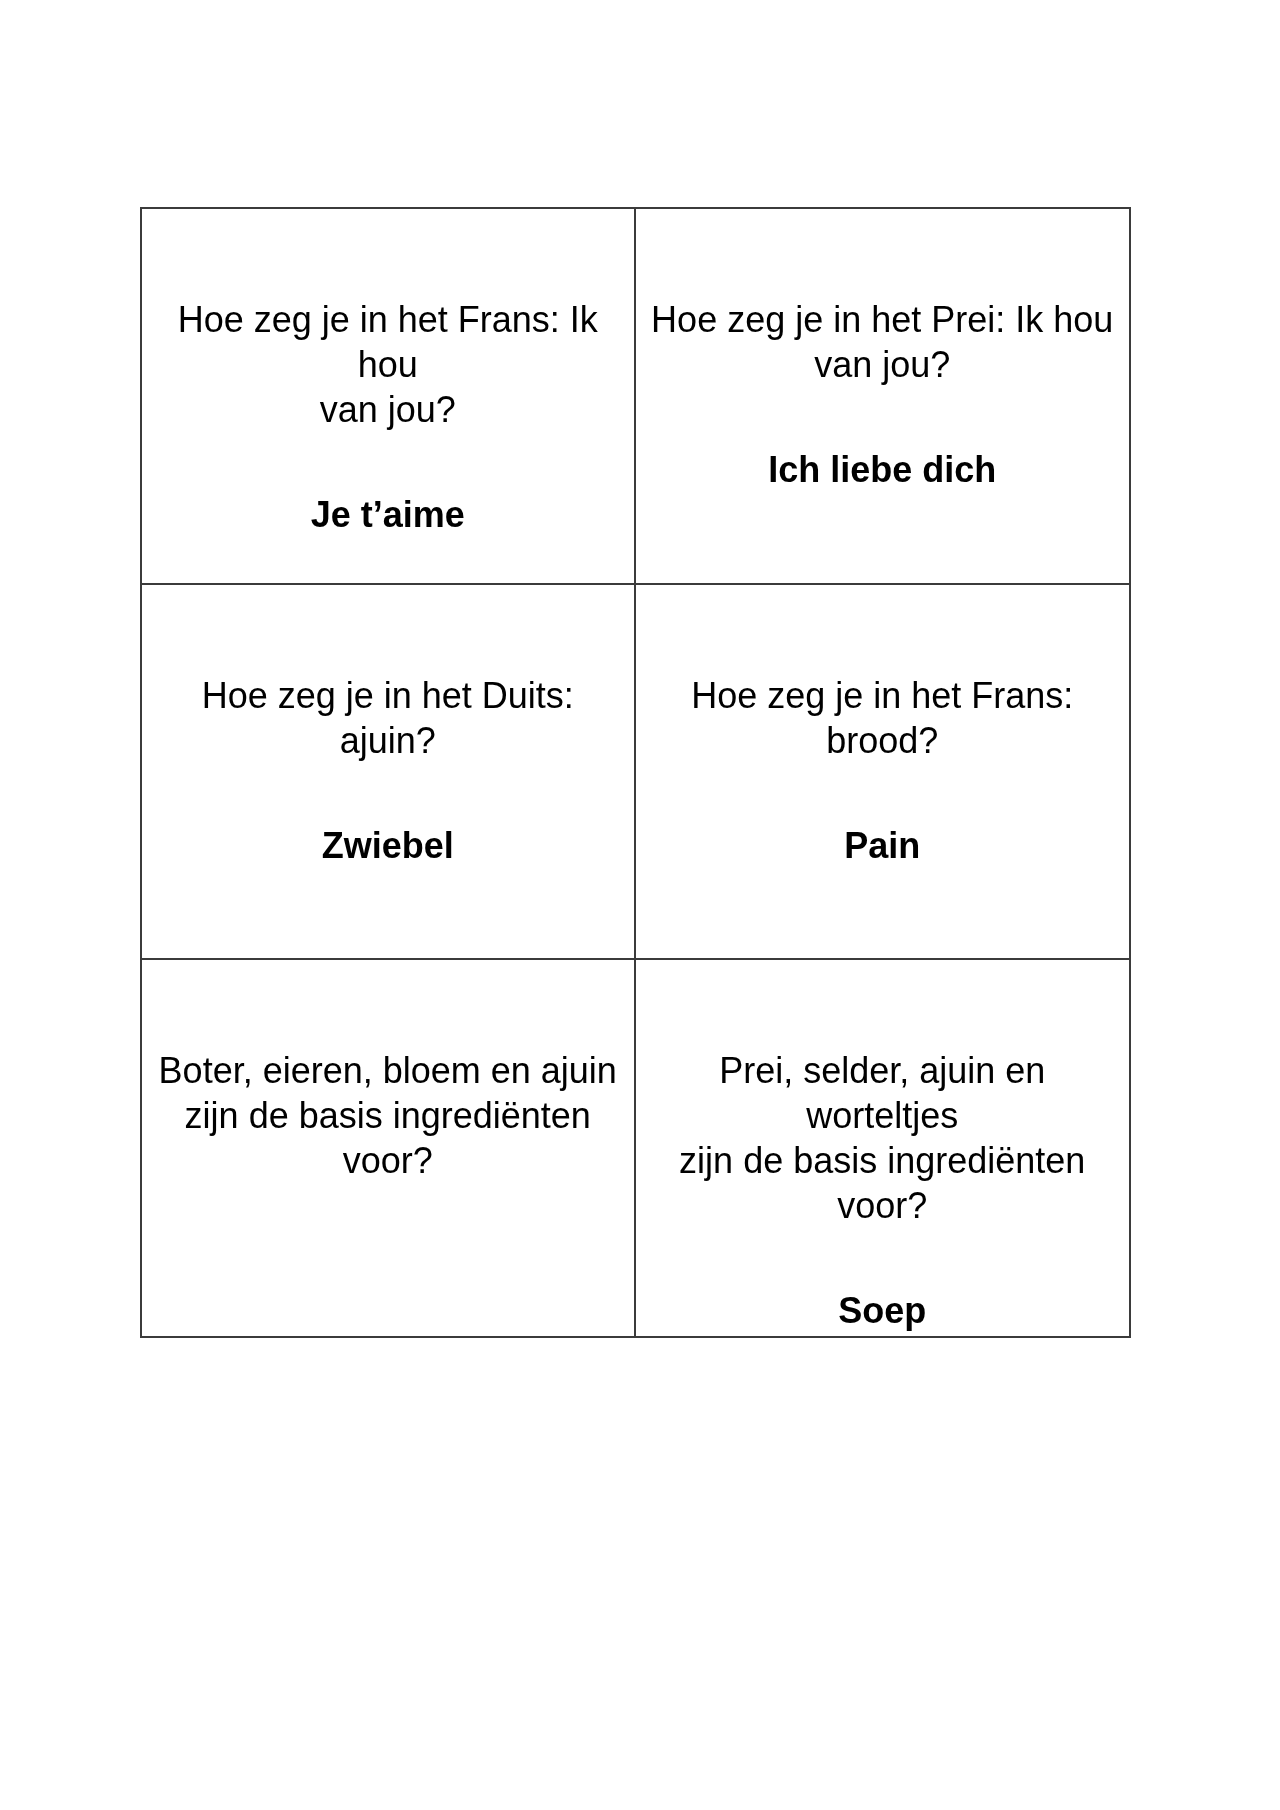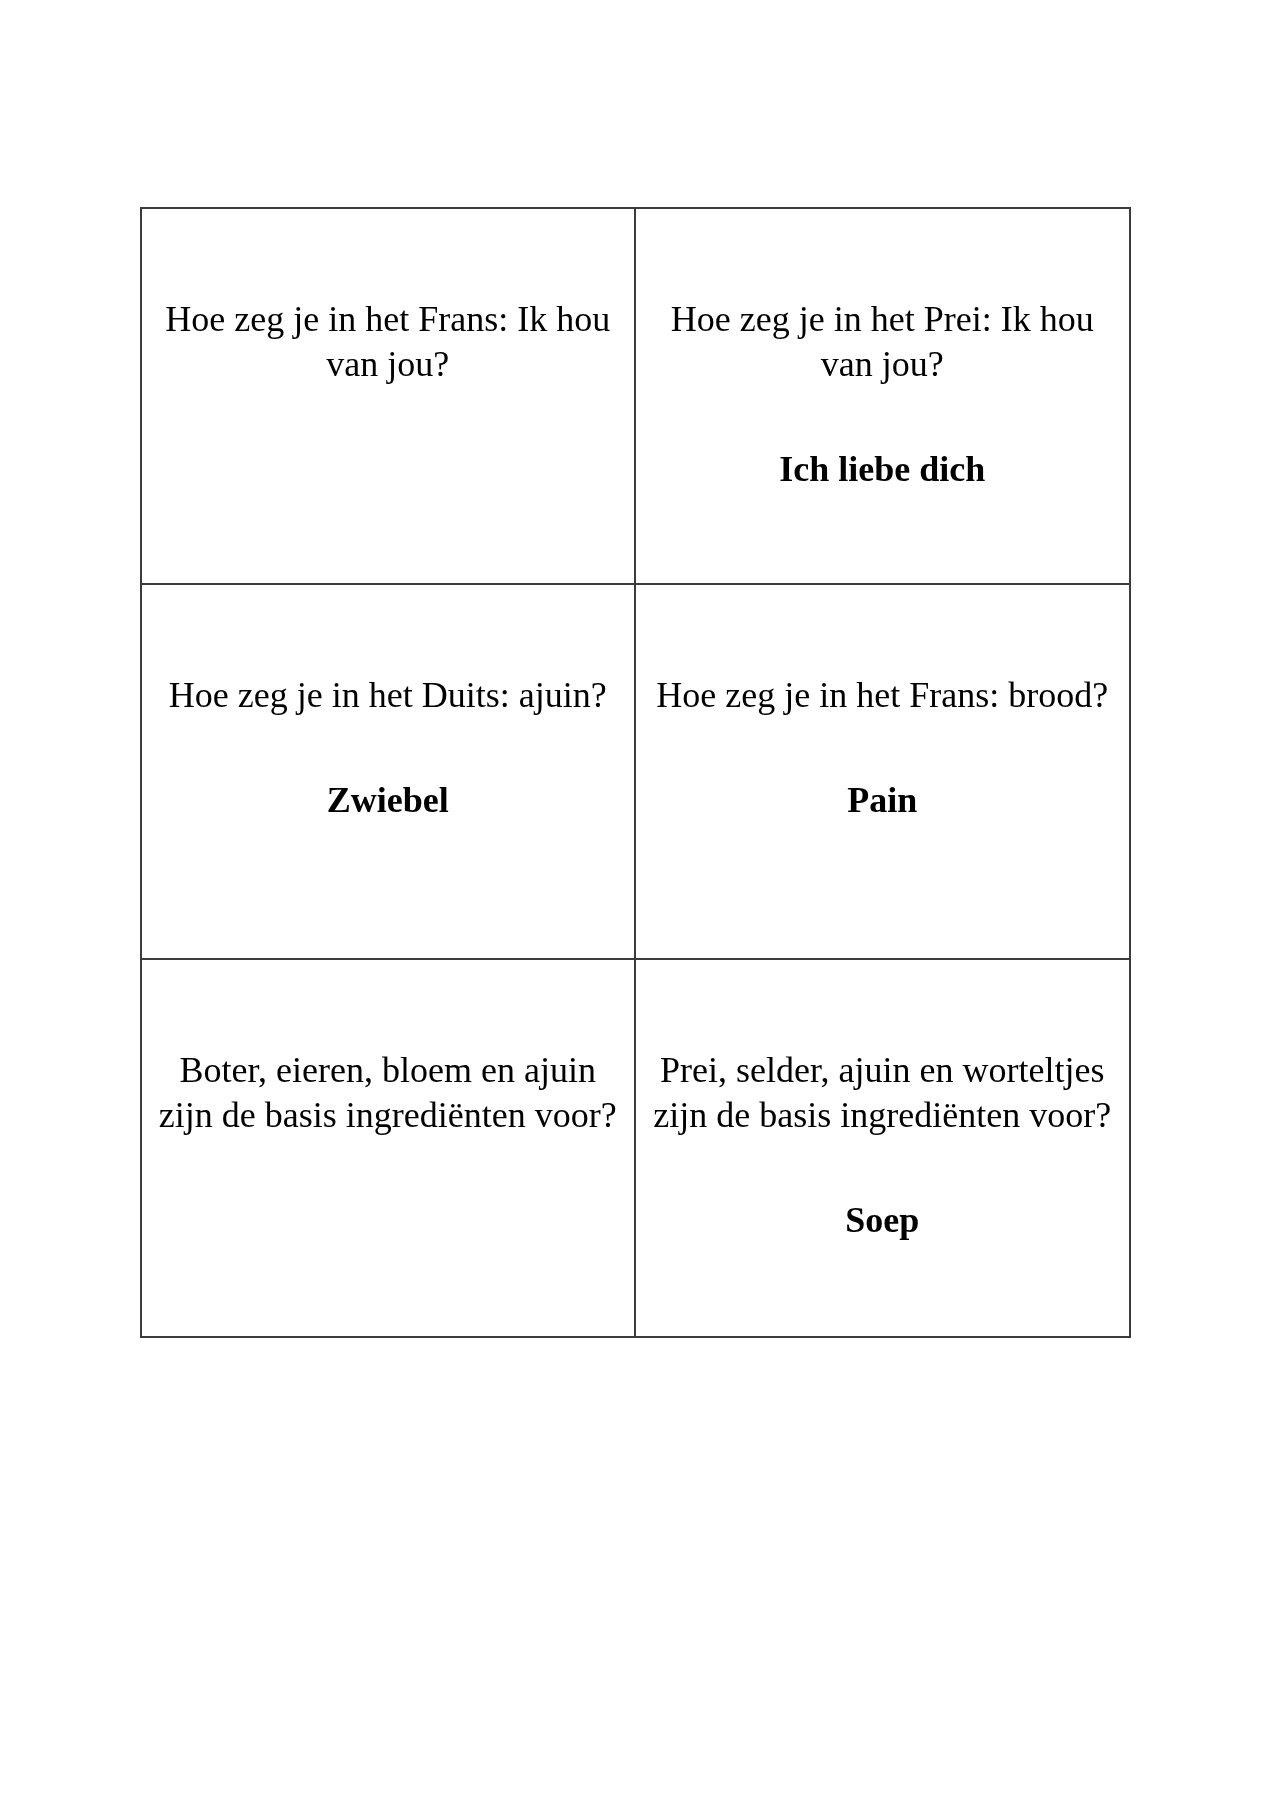--- a/index.html
+++ b/index.html
@@ -5,21 +5,21 @@
   html, body {
     margin: 0;
     padding: 0;
     background: #ffffff;
   }
   .page {
     position: relative;
     width: 1280px;
     height: 1810px;
     background: var(--page-bg, #ffffff);
-    font-family: Liberation Serif, serif;
+    font-family: Liberation Sans, sans-serif;
     color: var(--text-color, #000000);
     overflow: hidden;
   }
   .flashcard-table {
     position: absolute;
     left: 140px;
     top: 207px;
     width: 991px;
     height: 1131px;
     display: grid;
@@ -54,20 +54,21 @@
 </style>
 </head>
 <body>
 
 <div class="page">
   <div class="flashcard-table">
 
     <div class="cell">
       <div class="question">Hoe zeg je in het Frans: Ik hou
 van jou?</div>
+      <div class="answer">Je t’aime</div>
     </div>
 
     <div class="cell">
       <div class="question">Hoe zeg je in het Prei: Ik hou
 van jou?</div>
       <div class="answer">Ich liebe dich</div>
     </div>
 
     <div class="cell">
       <div class="question">Hoe zeg je in het Duits: ajuin?</div>

